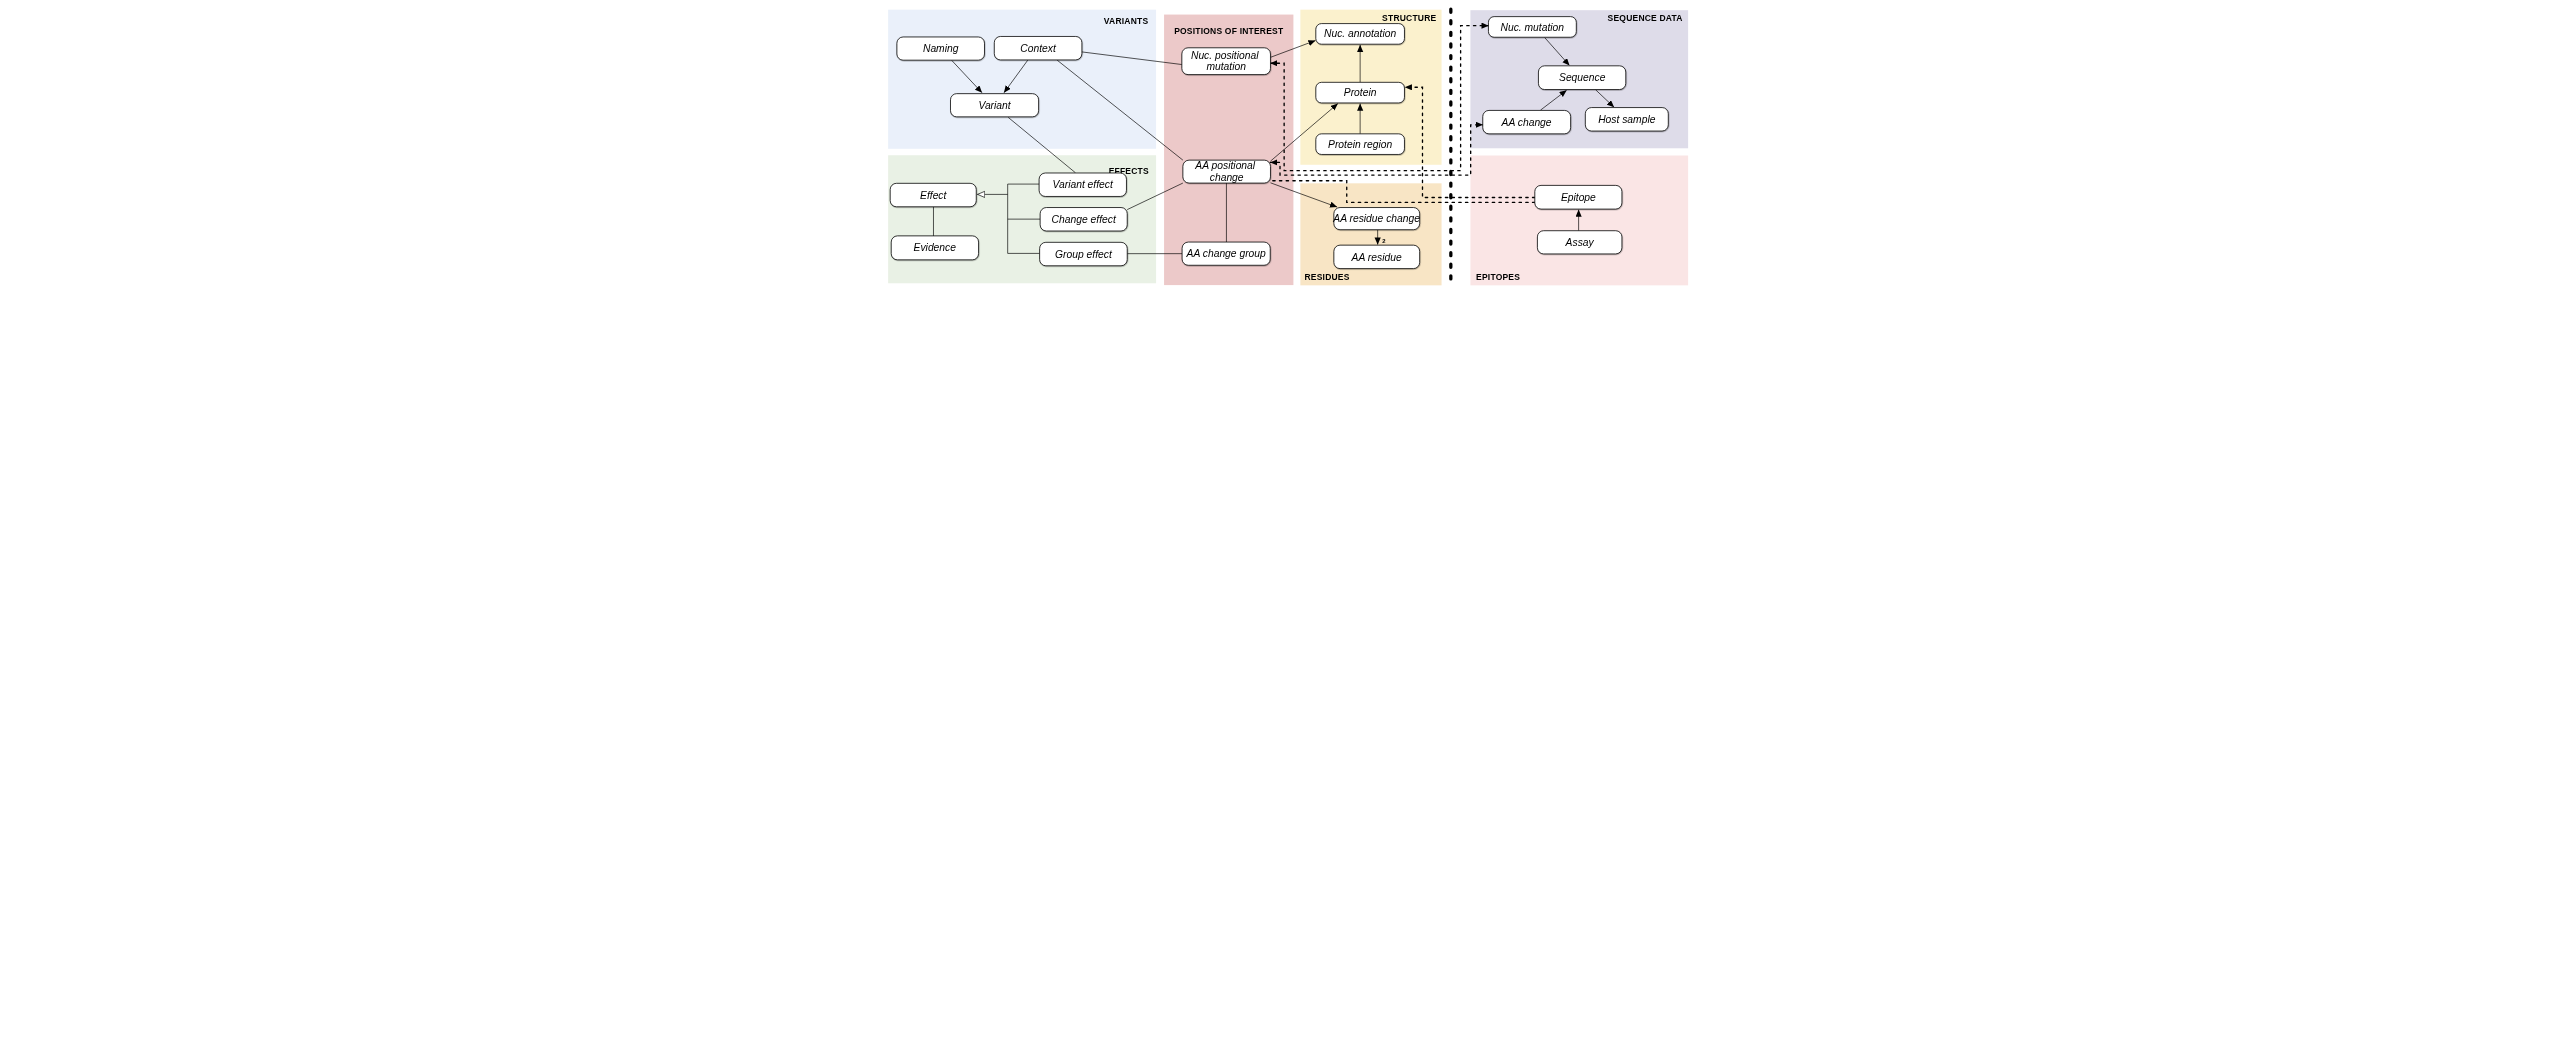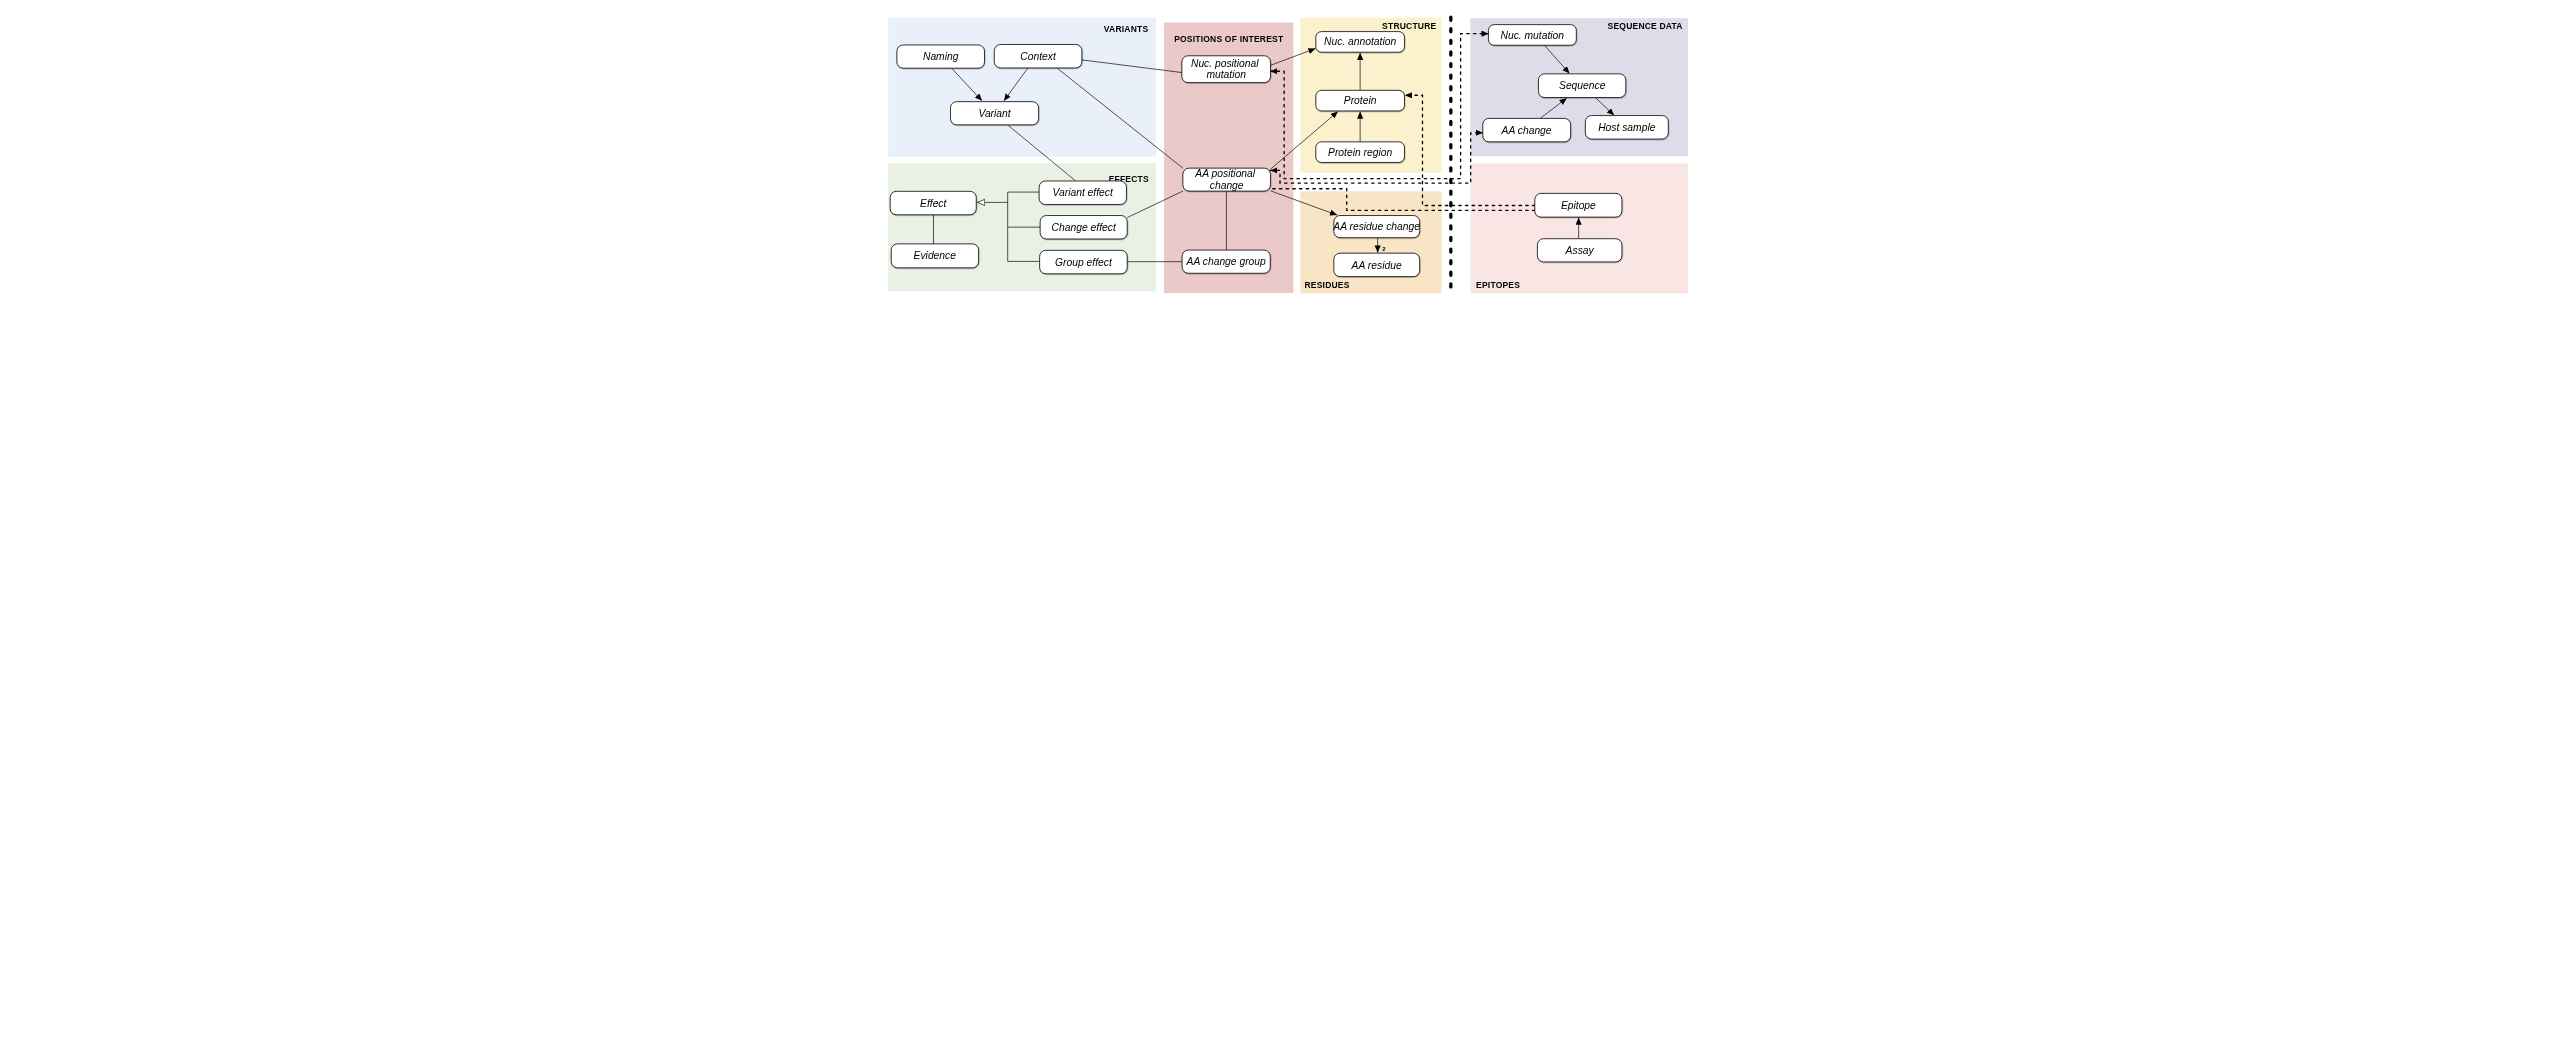--- a/index.html
+++ b/index.html
@@ -1,16 +1,16 @@
 <!DOCTYPE html>
 <html style="font-size:8.2px"><head>
 <meta charset="utf-8">
 <style>
   html,body { margin:0; padding:0; background:#ffffff; }
-  .stage { width:100%; max-width:808px; margin:12px auto; }
+  .stage { width:100%; max-width:808px; margin:4px auto; }
   svg { display:block; width:100%; height:auto; background:#ffffff; }
   text { font-family:"Liberation Sans", sans-serif; fill:#000; }
   .node-label { font-style:italic; font-size:20px; text-anchor:middle; }
   .region-title { font-weight:bold; font-size:16.5px; letter-spacing:0.4px; }
   .anchor-end { text-anchor:end; }
   .anchor-mid { text-anchor:middle; }
   .mult-label { font-weight:bold; font-size:11.5px; text-anchor:middle; }
   .node-box { fill:#ffffff; stroke:#000; stroke-width:1.5; }
   .edge { stroke:#000; stroke-width:1.3; fill:none; }
   .edge-dashed { stroke:#000; stroke-width:2.6; fill:none; stroke-dasharray:4.5 8.5; stroke-linecap:round; }

